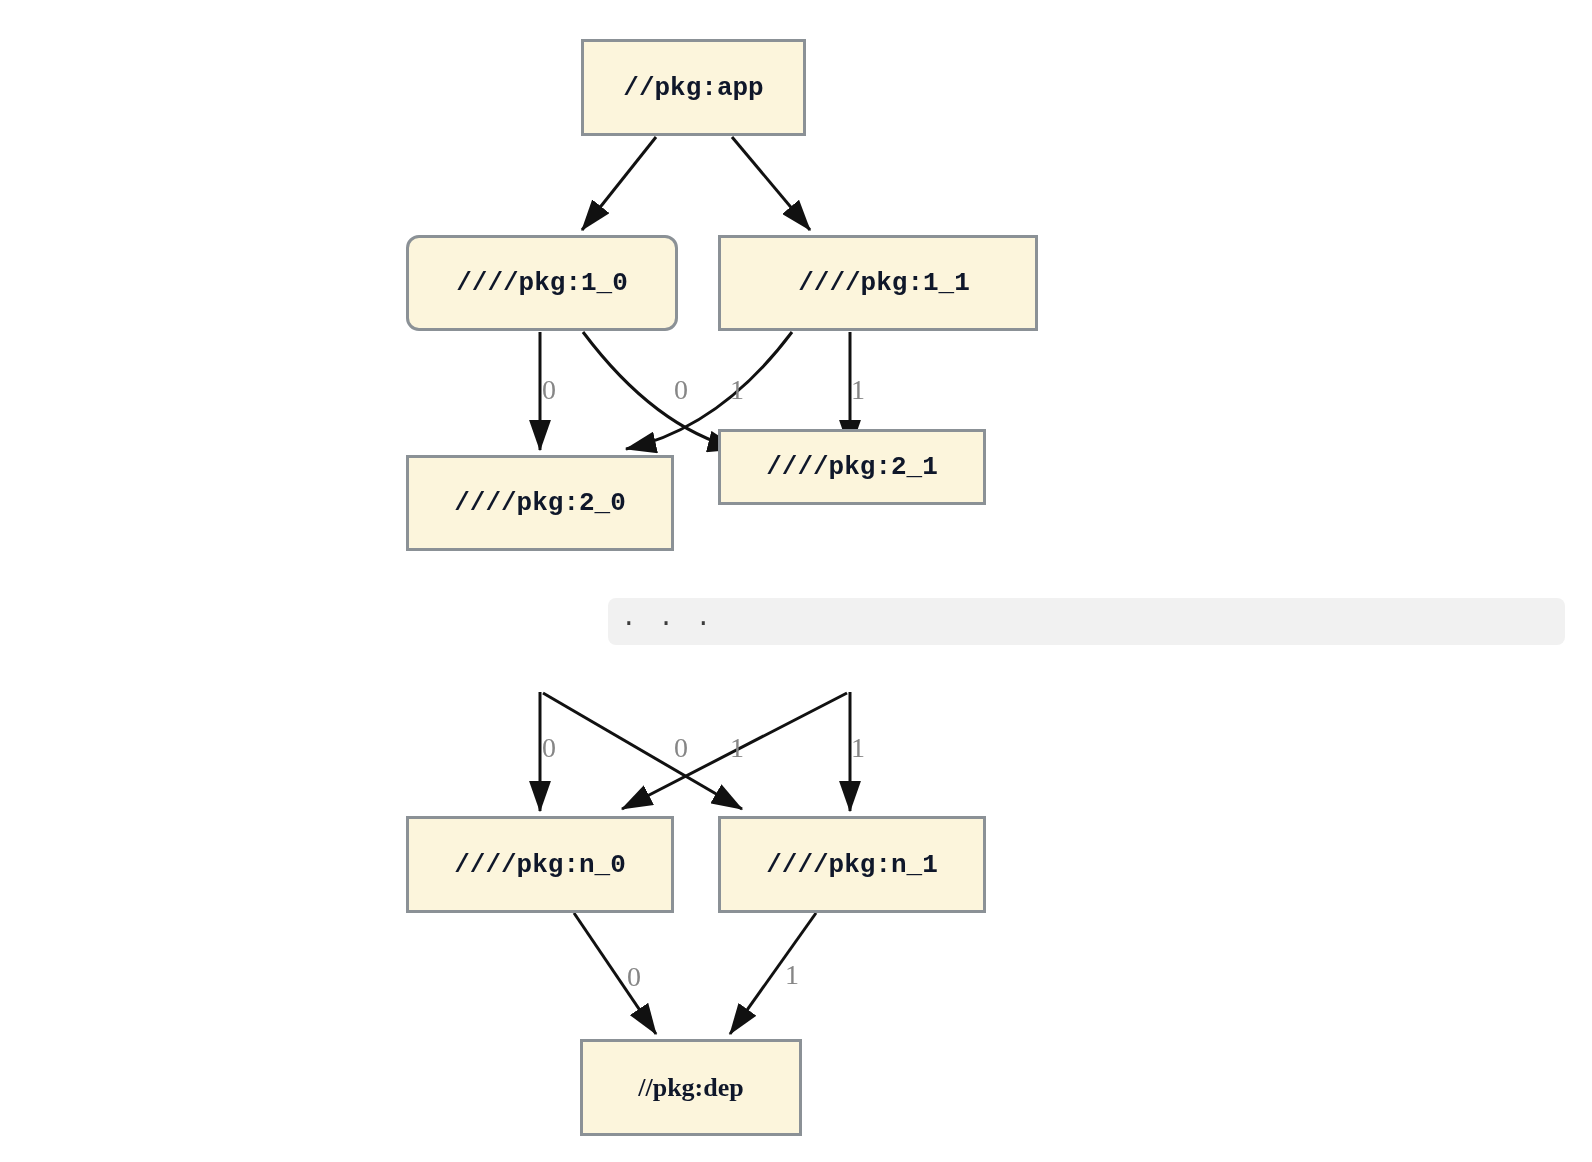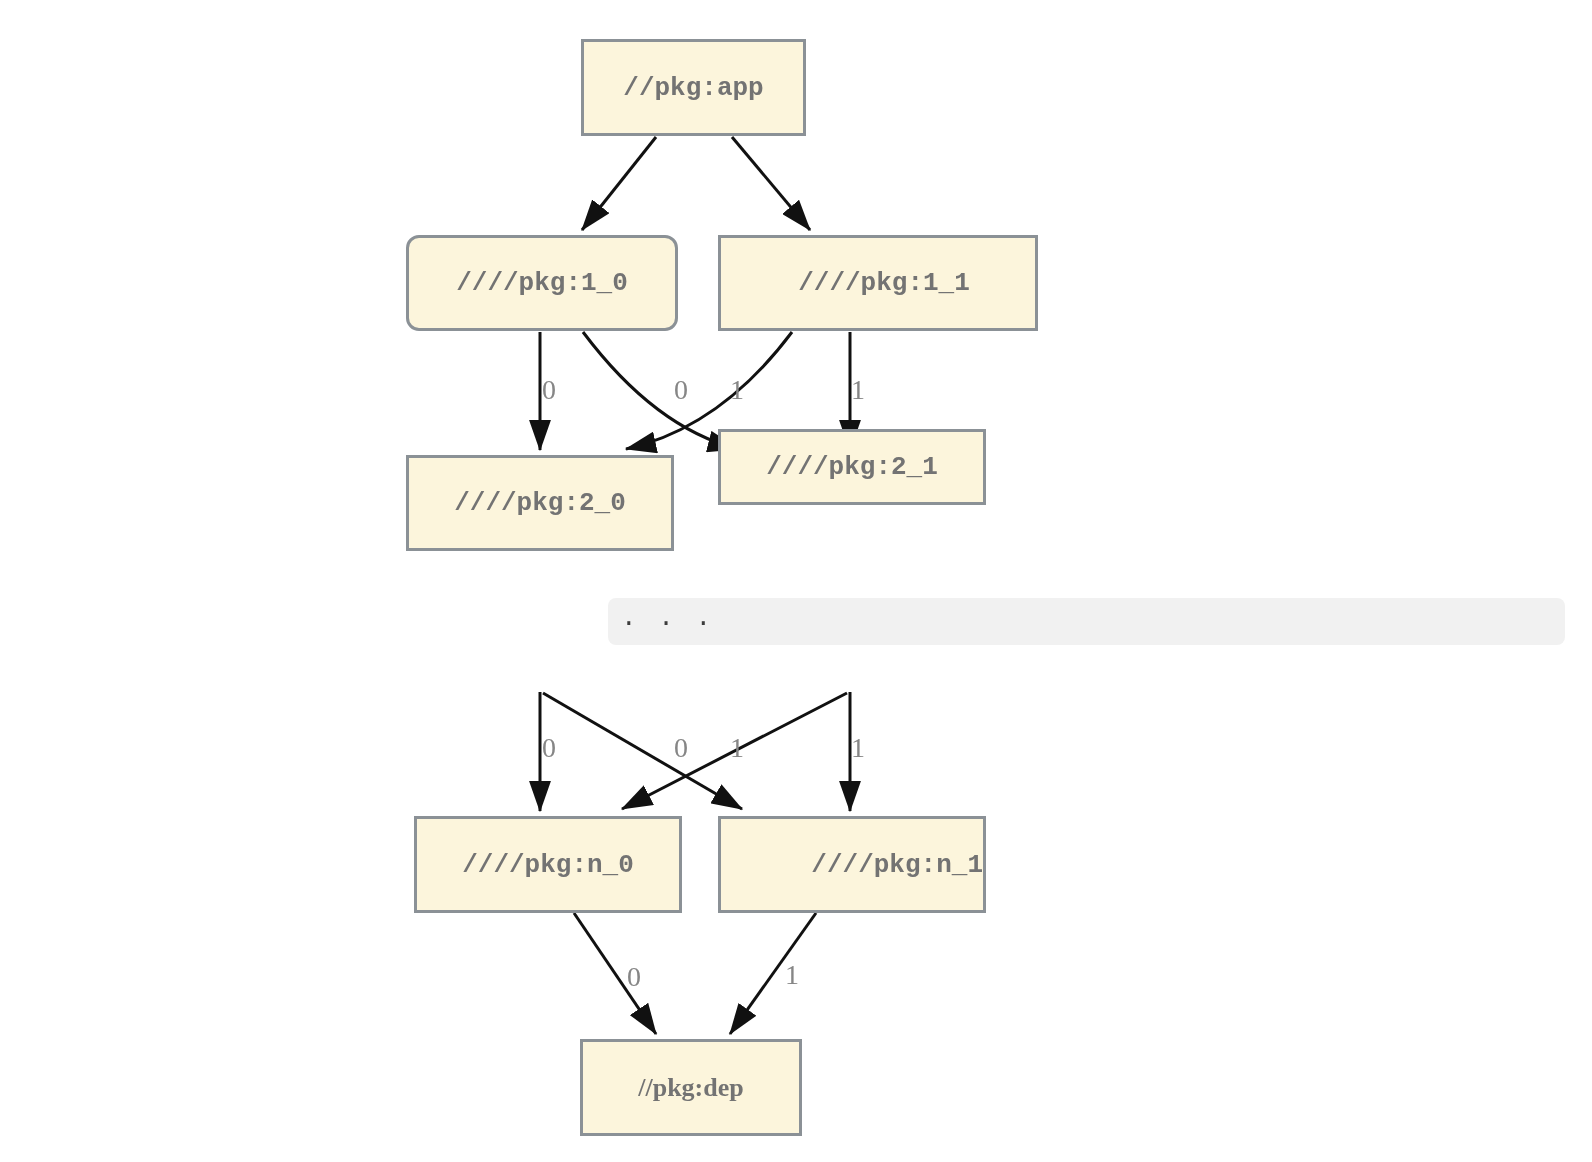--- a/index.html
+++ b/index.html
@@ -30,31 +30,31 @@
     position: absolute;
     box-sizing: border-box;
     background: #fcf5dc;
     border: 3px solid #8b9196;
     display: flex;
     align-items: center;
     justify-content: center;
     font-family: "Liberation Mono", "DejaVu Sans Mono", monospace;
     font-weight: bold;
     font-size: 26px;
-    color: #737373;
+    color: #0f172a;
     letter-spacing: 0px;
     white-space: nowrap;
   }
   .node-app  { left: 581px; top: 39px;  width: 225px; height: 97px; }
   .node-1-0  { left: 406px; top: 235px; width: 272px; height: 96px; border-radius: 13px; }
   .node-1-1  { left: 718px; top: 235px; width: 320px; height: 96px; padding-left: 12px; }
   .node-2-0  { left: 406px; top: 455px; width: 268px; height: 96px; text-align: center; }
   .node-2-1  { left: 718px; top: 429px; width: 268px; height: 76px; }
-  .node-n-0  { left: 406px; top: 816px; width: 268px; height: 97px; margin-left: 8px; }
-  .node-n-1  { left: 718px; top: 816px; width: 268px; height: 97px; justify-content: flex-end; }
+  .node-n-0  { left: 406px; top: 816px; width: 268px; height: 97px; }
+  .node-n-1  { left: 718px; top: 816px; width: 268px; height: 97px; }
   .node-dep  { left: 580px; top: 1039px; width: 222px; height: 97px; font-family: Liberation Serif, serif; }
   .ellipsis-band {
     position: absolute;
     left: 608px; top: 598px;
     width: 957px; height: 47px;
     background: #f1f1f1;
     border-radius: 8px;
   }
   .ellipsis-dots {
     position: absolute;

